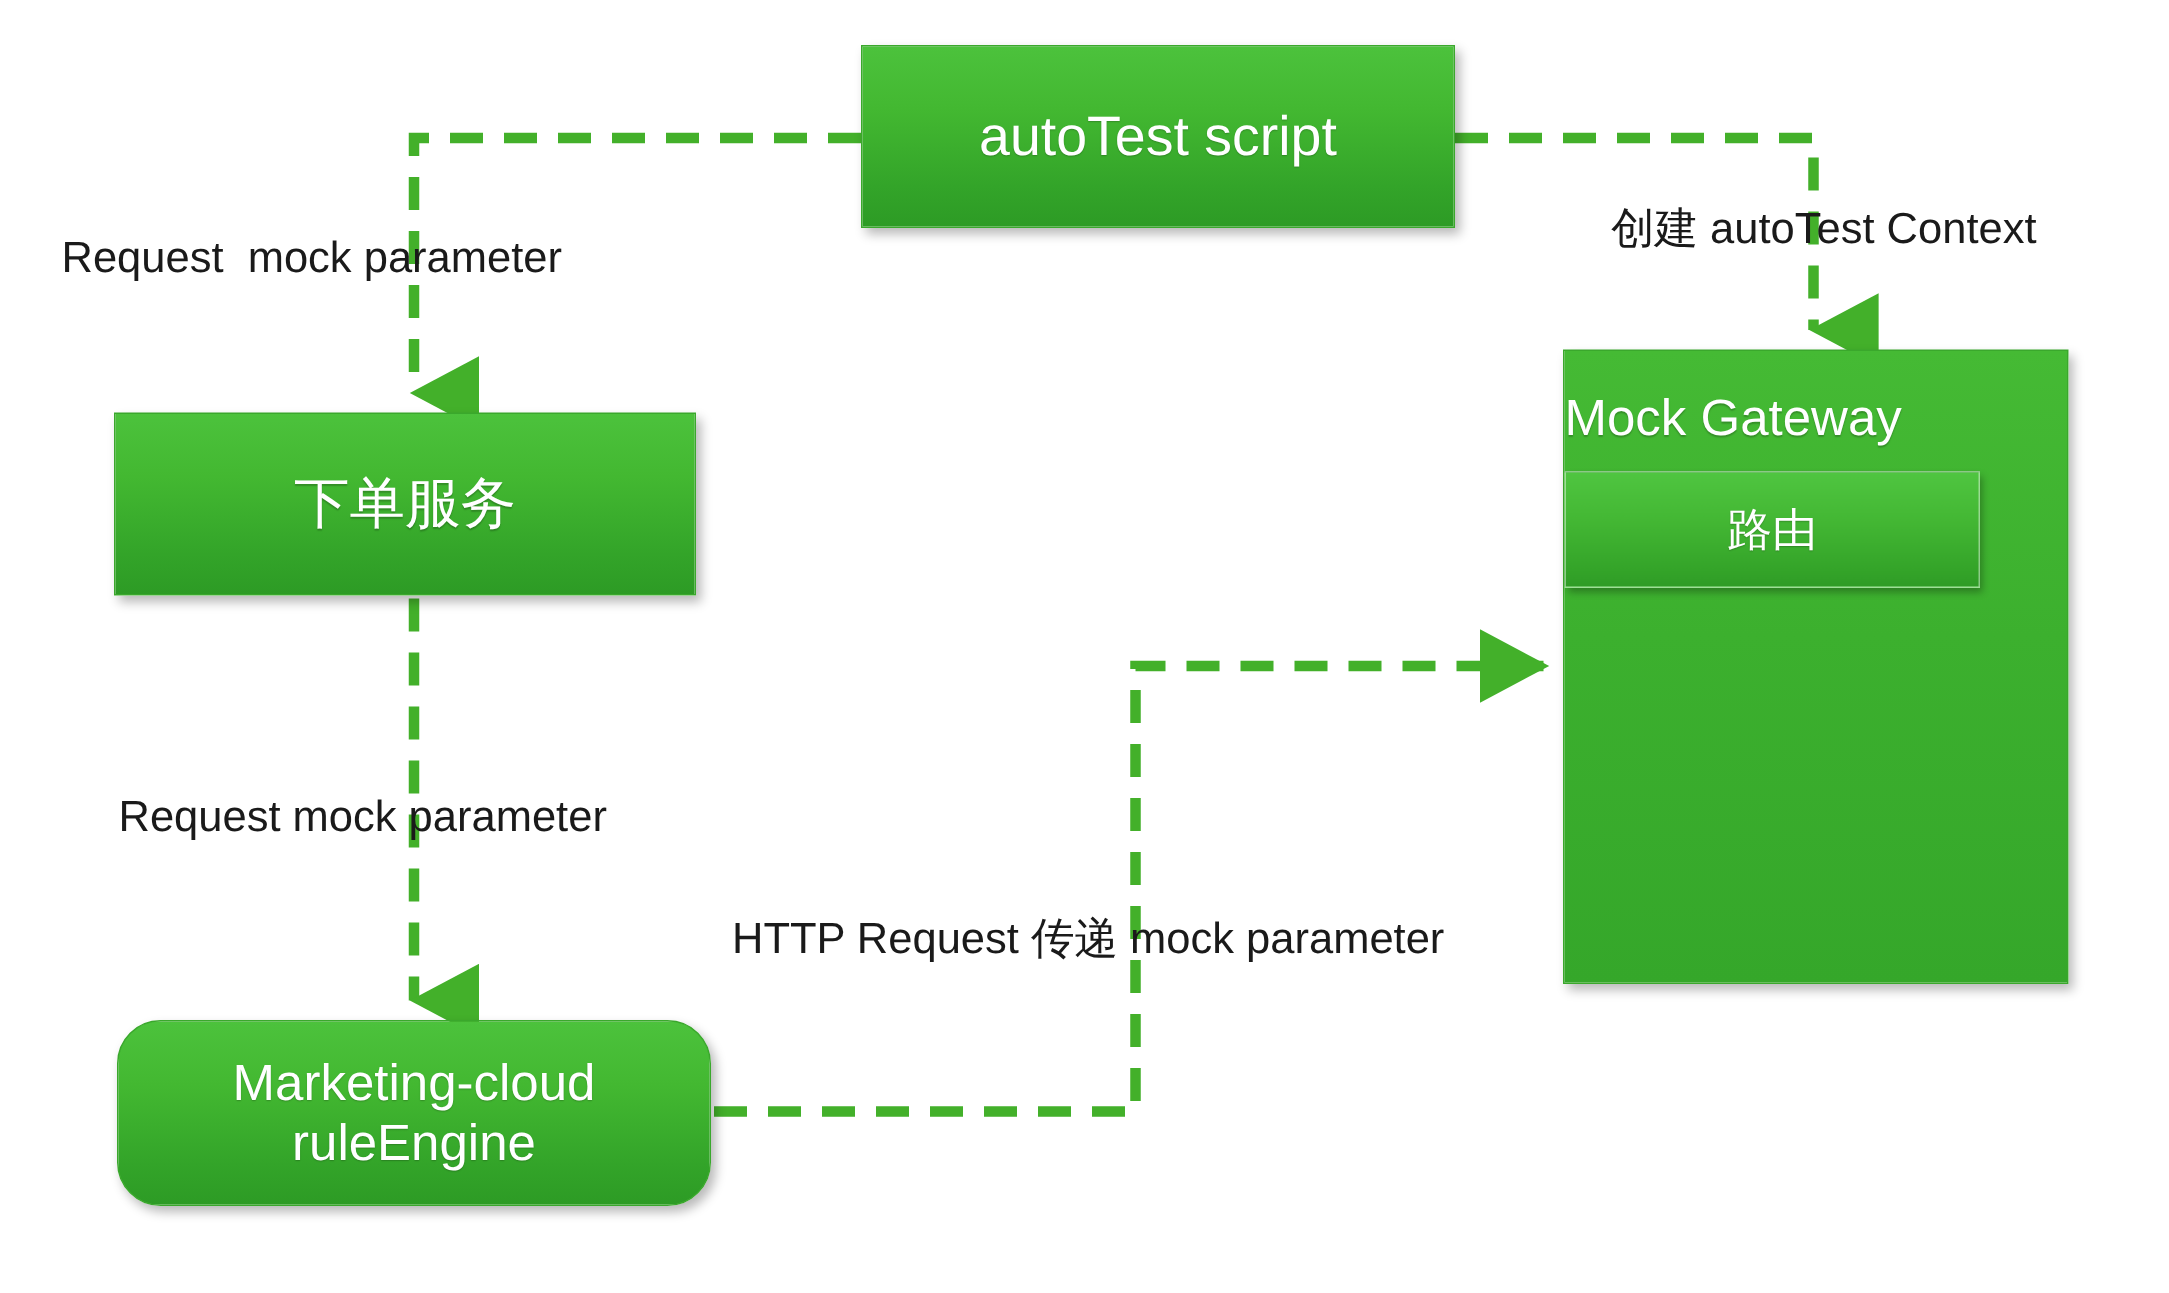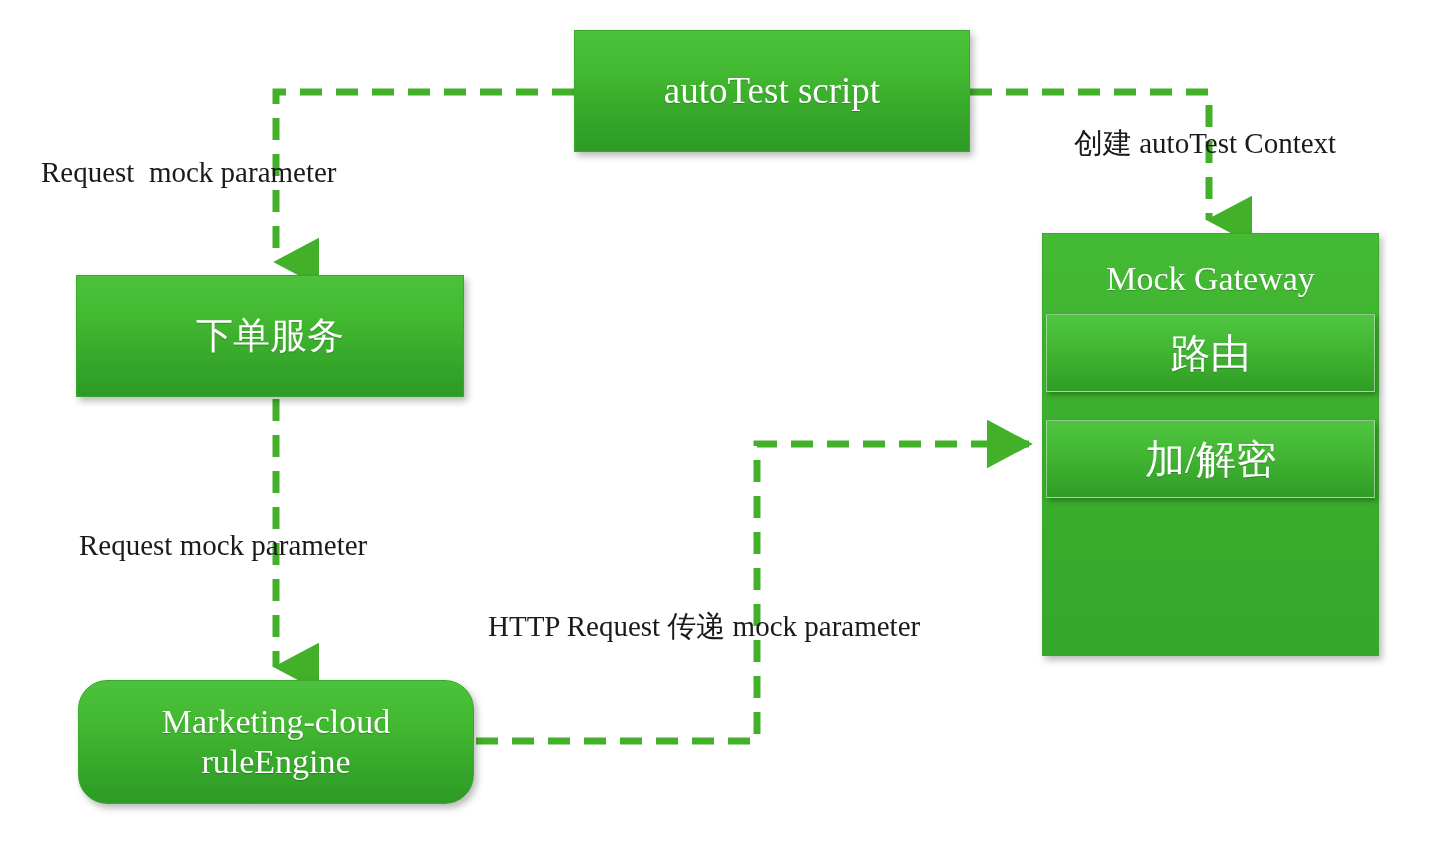--- a/index.html
+++ b/index.html
@@ -7,21 +7,20 @@
   body{
     font-family:"Liberation Sans","DejaVu Sans",sans-serif;
     -webkit-font-smoothing:antialiased;
   }
   #canvas{
     position:relative;
     width:1446px;
     height:862px;
     background:#ffffff;
     overflow:hidden;
-    font-family:Liberation Serif, serif;
   }
 
   
   #edges{
     position:absolute;
     left:0; top:0;
     width:1446px; height:862px;
     pointer-events:none;
   }
   .edge-path{
@@ -71,59 +70,58 @@
   #node-gateway{
     position:absolute;
     left:1042px; top:233px;
     width:337px; height:423px;
     box-sizing:border-box;
     background:linear-gradient(to bottom,#45ba34 0%,#3cb02e 45%,#35a72a 100%);
     border:1px solid #3aa82c;
     box-shadow:3px 4px 7px rgba(0,0,0,0.28);
     display:flex;
     flex-direction:column;
-    align-items:center;
     z-index:3;
   }
   #gateway-title{
     color:#ffffff;
     font-size:34px;
     margin-top:28px;
     margin-bottom:18px;
     text-shadow:0 1px 1px rgba(0,0,0,0.22);
     line-height:1;
   }
   .gw-sub{
     box-sizing:border-box;
-    width:329px;
+    width:277px;
     height:78px;
     margin-bottom:28px;
     background:linear-gradient(to bottom,#4fc540 0%,#44b834 40%,#34a429 85%,#2f9c26 100%);
     border:1px solid rgba(255,255,255,0.45);
     box-shadow:2px 3px 5px rgba(0,0,0,0.30);
     color:#ffffff;
-    font-size:40px;
+    font-size:30px;
     display:flex;
     align-items:center;
     justify-content:center;
     text-shadow:0 1px 1px rgba(0,0,0,0.22);
   }
   .gw-sub:last-child{ margin-bottom:0; }
 
   
   .edge-label{
     position:absolute;
     color:#1a1a1a;
     font-size:29px;
     white-space:pre;
     z-index:4;
     line-height:1;
   }
   #label-request-top{ left:41px;  top:158px; }
-  #label-create-ctx{  left:1074px; top:129px; }
+  #label-create-ctx{  left:1074px; top:139px; }
   #label-request-mid{ left:79px;  top:531px; }
   #label-http-header{ left:488px; top:612px; }
 </style>
 </head>
 <body>
 
 <div id="canvas">
 
   <svg id="edges" viewBox="0 0 1446 862" width="1446" height="862" xmlns="http://www.w3.org/2000/svg">
     <defs>
@@ -155,23 +153,20 @@
   <div class="node" id="node-rule">
     <span class="node-label">Marketing-cloud
 ruleEngine</span>
   </div>
 
   <div id="node-gateway">
     <div id="gateway-title">Mock Gateway</div>
     <div class="gw-sub">
       <span>路由</span>
     </div>
-    <div class="gw-sub">
-      <span>加/解密</span>
-    </div>
   </div>
 
   <div class="edge-label" id="label-request-top">Request  mock parameter</div>
 
   <div class="edge-label" id="label-create-ctx">创建 autoTest Context</div>
 
   <div class="edge-label" id="label-request-mid">Request mock parameter</div>
 
   <div class="edge-label" id="label-http-header">HTTP Request 传递 mock parameter</div>
 

